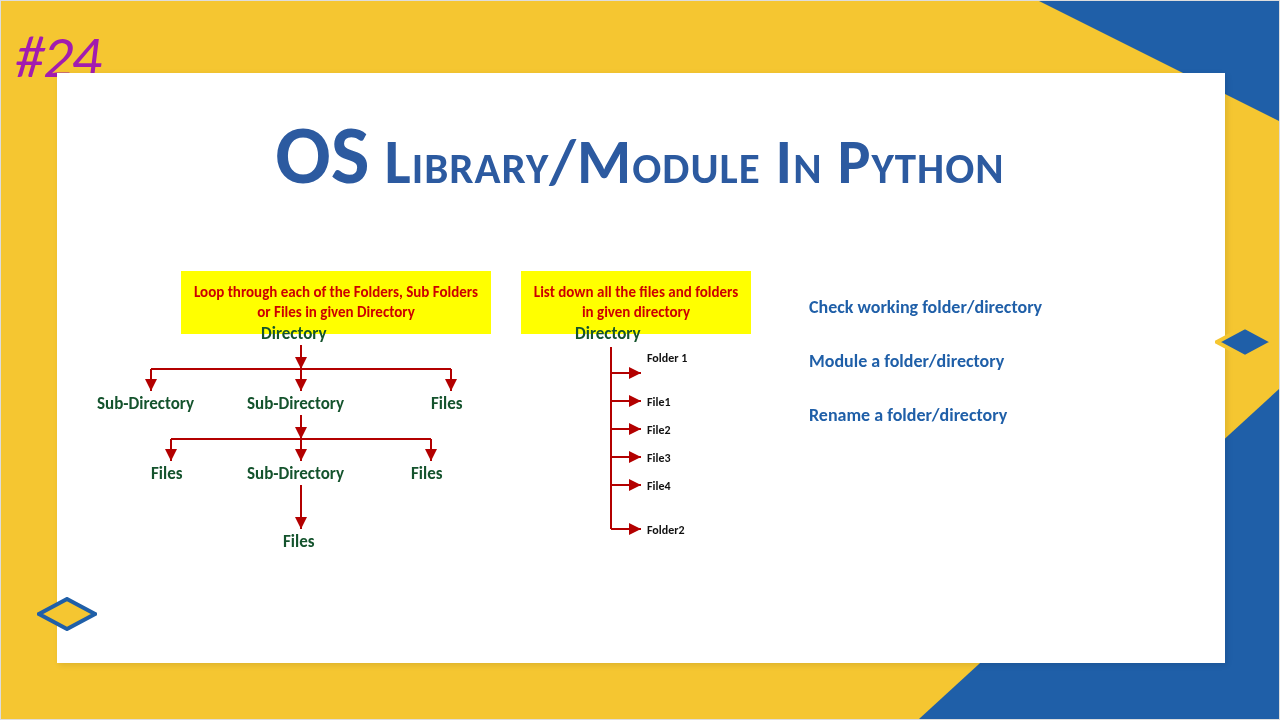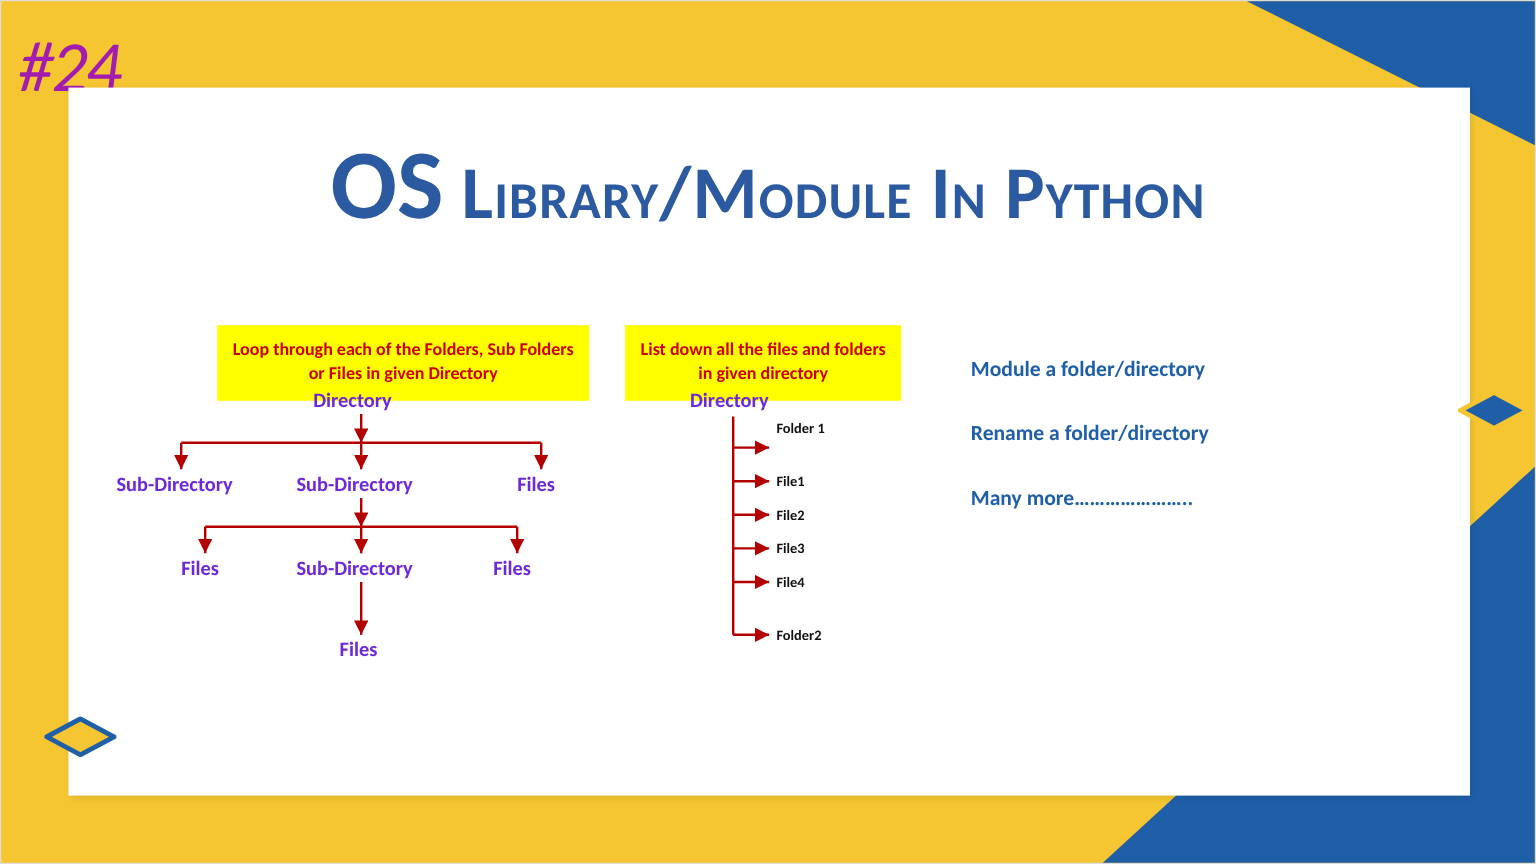--- a/index.html
+++ b/index.html
@@ -82,21 +82,21 @@
   .tree2 {
     position: absolute;
     top: 320px;
     left: 540px;
     width: 220px;
     height: 300px;
   }
   .node {
     position: absolute;
     font-weight: 700;
-    color: #6d28d9;
+    color: #14532d;
     font-size: 17px;
     white-space: nowrap;
   }
   .node.small { font-size: 12px; font-weight: 700; color: #111; }
   svg.connectors {
     position: absolute;
     top: 0; left: 0;
   }
   .diamond {
     position: absolute;
@@ -133,23 +133,23 @@
 <div class="slide"></div>
 
 <div class="title">
   <span class="os">OS</span><span class="rest"> Library/Module In Python</span>
 </div>
 
 <div class="caption left">Loop through each of the Folders, Sub Folders or Files in given Directory</div>
 <div class="caption right">List down all the files and folders in given directory</div>
 
 <div class="features">
+  <div>Check working folder/directory</div>
   <div>Module a folder/directory</div>
   <div>Rename a folder/directory</div>
-  <div>Many more…………………..</div>
 </div>
 
 <div class="tree1">
   <svg class="connectors" width="420" height="300">
     <defs>
       <marker id="ah" markerWidth="8" markerHeight="8" refX="6" refY="3" orient="auto">
         <path d="M0,0 L6,3 L0,6 Z" fill="#b30000"></path>
       </marker>
     </defs>
 

